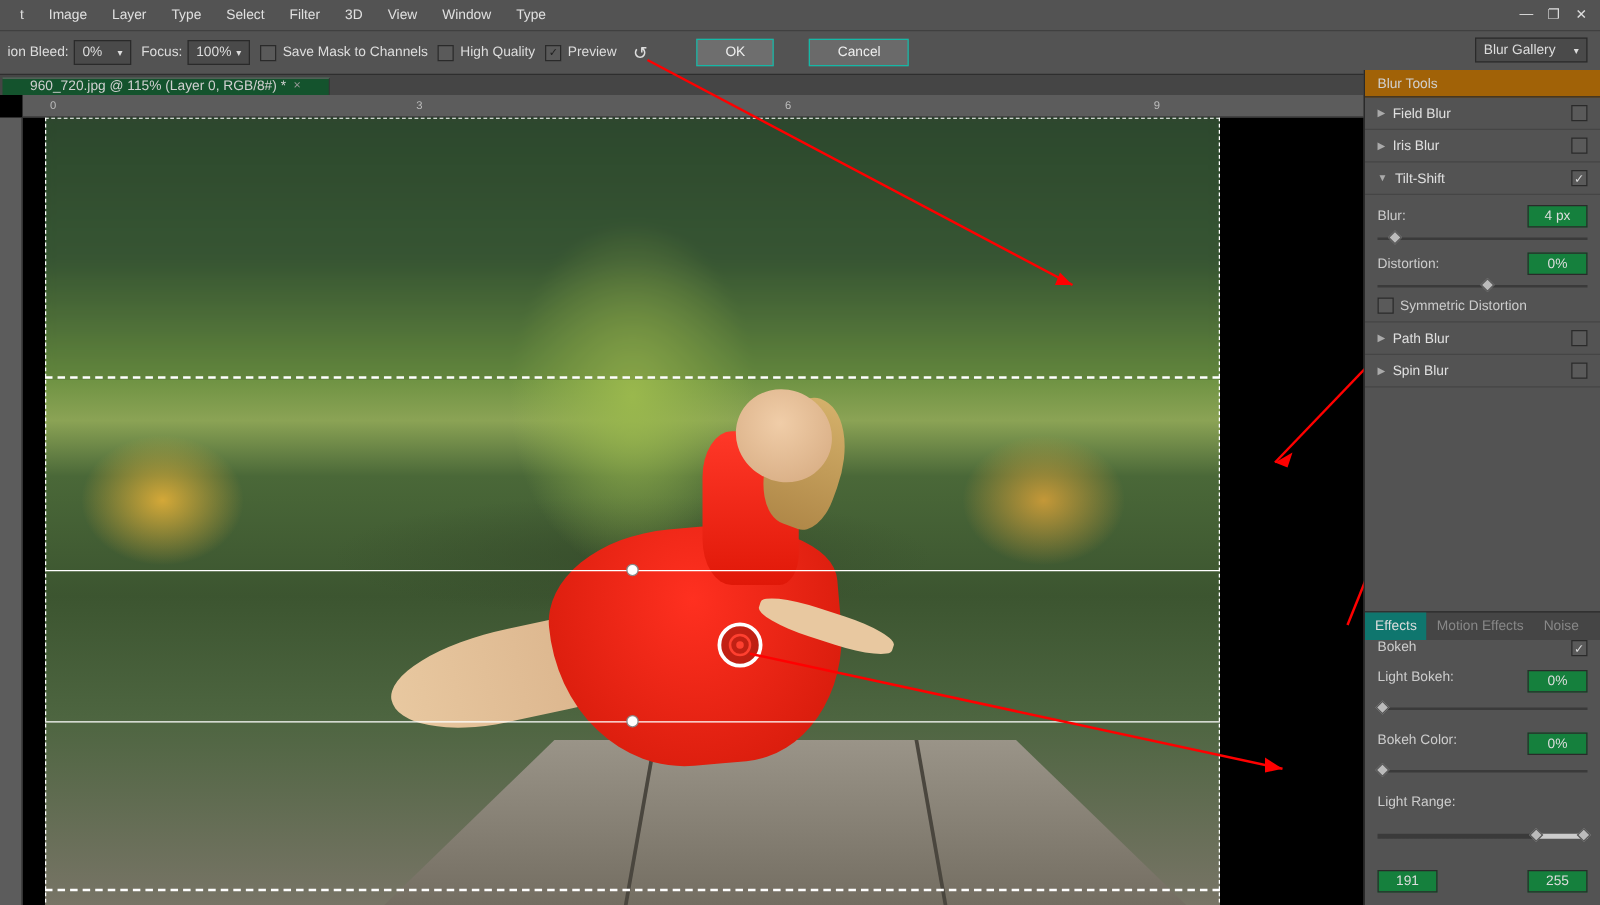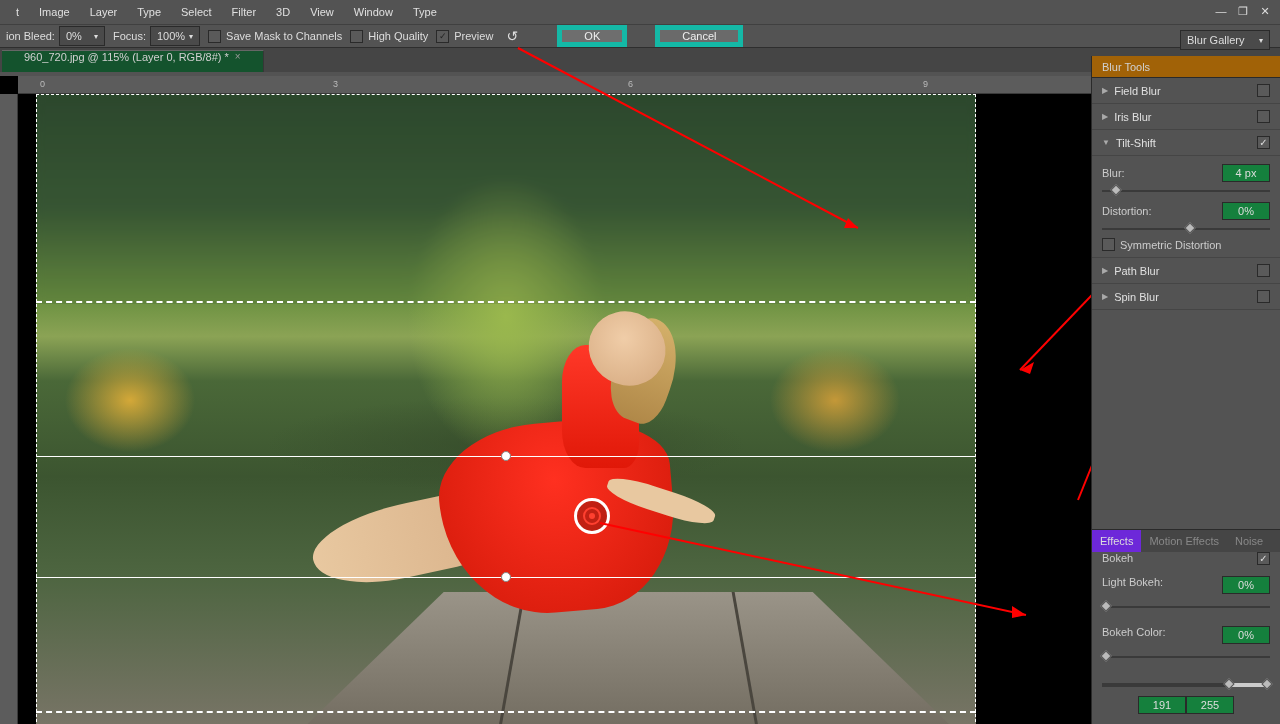--- a/index.html
+++ b/index.html
@@ -1,27 +1,27 @@
 <!DOCTYPE html>
 <html><head>
 <meta charset="utf-8">
 <style>
 *{margin:0;padding:0;box-sizing:border-box;font-family:Tahoma,Arial,sans-serif;user-select:none}
 body{background:#535353;color:#ccc;font-size:11px;width:1280px;height:724px;overflow:hidden;position:relative}
 .menubar{height:24px;background:#535353;display:flex;align-items:center;padding:0 6px;gap:0}
 .menubar span{padding:4px 10px;color:#e0e0e0;cursor:default}
 .win-ctrl{position:absolute;right:5px;top:2px;display:flex;gap:2px}
 .win-ctrl div{width:20px;height:18px;display:flex;align-items:center;justify-content:center;color:#ddd}
-.optbar{height:24px;background:#535353;border-top:1px solid #404040;border-bottom:1px solid #2e2e2e;display:flex;align-items:center;padding:0 6px;gap:8px;color:#ddd}
+.optbar{height:36px;background:#535353;border-top:1px solid #404040;border-bottom:1px solid #2e2e2e;display:flex;align-items:center;padding:0 6px;gap:8px;color:#ddd}
 .drop{display:flex;align-items:center;gap:4px}
 .drop-box{background:#4a4a4a;border:1px solid #2a2a2a;height:20px;min-width:46px;padding:0 6px;display:flex;align-items:center;justify-content:space-between;color:#ddd}
 .drop-box::after{content:"▾";margin-left:4px;font-size:8px}
 .chk{display:flex;align-items:center;gap:5px}
 .chk-box{width:13px;height:13px;border:1px solid #2a2a2a;background:#5a5a5a;display:flex;align-items:center;justify-content:center;font-size:9px;color:#222}
-.btn{background:#6a6a6a;border:5px solid #14b8a6;height:22px;padding:0 22px;display:flex;align-items:center;color:#eee}
+.btn{background:#6a6a6a;border:1px solid #14b8a6;height:22px;padding:0 22px;display:flex;align-items:center;color:#eee}
 .btn.primary{background:#6e6e6e}
 .reset{width:22px;height:22px;display:flex;align-items:center;justify-content:center;color:#ddd;font-size:14px}
 .gallery-drop{position:absolute;right:10px;top:30px;background:#4a4a4a;border:1px solid #2a2a2a;height:20px;width:90px;display:flex;align-items:center;justify-content:space-between;padding:0 6px;color:#ddd}
 .gallery-drop::after{content:"▾";font-size:8px}
 .tabbar{height:24px;background:#454545;display:flex;align-items:flex-end;padding-left:2px}
 .doctab{background:#14532d;height:22px;padding:0 22px;display:flex;align-items:flex-start;gap:6px;color:#d0d0d0;font-size:11px;border-top:1px solid #666;border-right:1px solid #363636}
 .doctab .x{color:#999;font-size:10px}
 .workspace{position:absolute;left:0;top:76px;right:189px;bottom:0;background:#000}
 .ruler-h{position:absolute;left:18px;right:0;top:0;height:18px;background:#5c5c5c;border-bottom:1px solid #3a3a3a;display:flex;color:#bbb;font-size:9px}
 .ruler-h div{position:absolute;top:3px}
@@ -64,27 +64,27 @@
 .chkbox{width:13px;height:13px;border:1px solid #2a2a2a;background:#5a5a5a;display:flex;align-items:center;justify-content:center;font-size:10px;color:#ddd}
 .sub{padding:6px 10px;border-bottom:1px solid #454545}
 .sub-row{display:flex;align-items:center;justify-content:space-between;height:22px}
 .val-box{background:#15803d;border:1px solid #2a2a2a;width:48px;height:18px;display:flex;align-items:center;justify-content:center;color:#ddd}
 .slider{position:relative;height:10px;margin:2px 0 4px}
 .slider::before{content:"";position:absolute;left:0;right:0;top:4px;height:2px;background:#3a3a3a}
 .slider .thumb{position:absolute;top:0;width:8px;height:8px;background:#bbb;border:1px solid #555;transform:rotate(45deg)}
 .sub .chk{margin-top:4px}
 .tabs2{display:flex;background:#454545;border-top:1px solid #2a2a2a}
 .tabs2 span{padding:5px 8px;color:#888}
-.tabs2 span.act{color:#ddd;background:#6d28d9}
+.tabs2 span.act{color:#ddd;background:#0f766e}
 .effects{padding:0 10px}
 .eff-row{display:flex;justify-content:space-between;height:24px}
 .range-sl{position:relative;height:14px;margin:2px 0}
 .range-sl::before{content:"";position:absolute;left:0;right:0;top:5px;height:4px;background:linear-gradient(90deg,#3a3a3a 75%,#ccc 75%)}
 .range-sl .t1,.range-sl .t2{position:absolute;top:2px;width:8px;height:8px;background:#bbb;border:1px solid #555;transform:rotate(45deg)}
-.range-inputs{display:flex;justify-content:center;margin-top:4px}
+.range-inputs{display:flex;justify-content:space-between;margin-top:20px}
 .spacer{flex:1}
 </style>
 </head>
 <body>
 
 <div class="menubar">
   <span>t</span>
   <span>Image</span>
   <span>Layer</span>
   <span>Type</span>
@@ -257,20 +257,23 @@
       </div>
     <div style="height:10px"></div>
     <div class="eff-row">
         <span>Bokeh Color:</span>
       <div class="val-box">0%</div>
       </div>
     <div class="slider">
         <div class="thumb" style="left:0"></div>
       </div>
     <div style="height:10px"></div>
+    <div class="eff-row">
+        <span>Light Range:</span>
+      </div>
     <div class="range-sl">
       <div class="t1" style="left:73%"></div>
         <div class="t2" style="left:96%"></div>
     </div>
     <div class="range-inputs">
       <div class="val-box">191</div>
       <div class="val-box">255</div>
     </div>
     <div style="height:10px"></div>
   </div>

